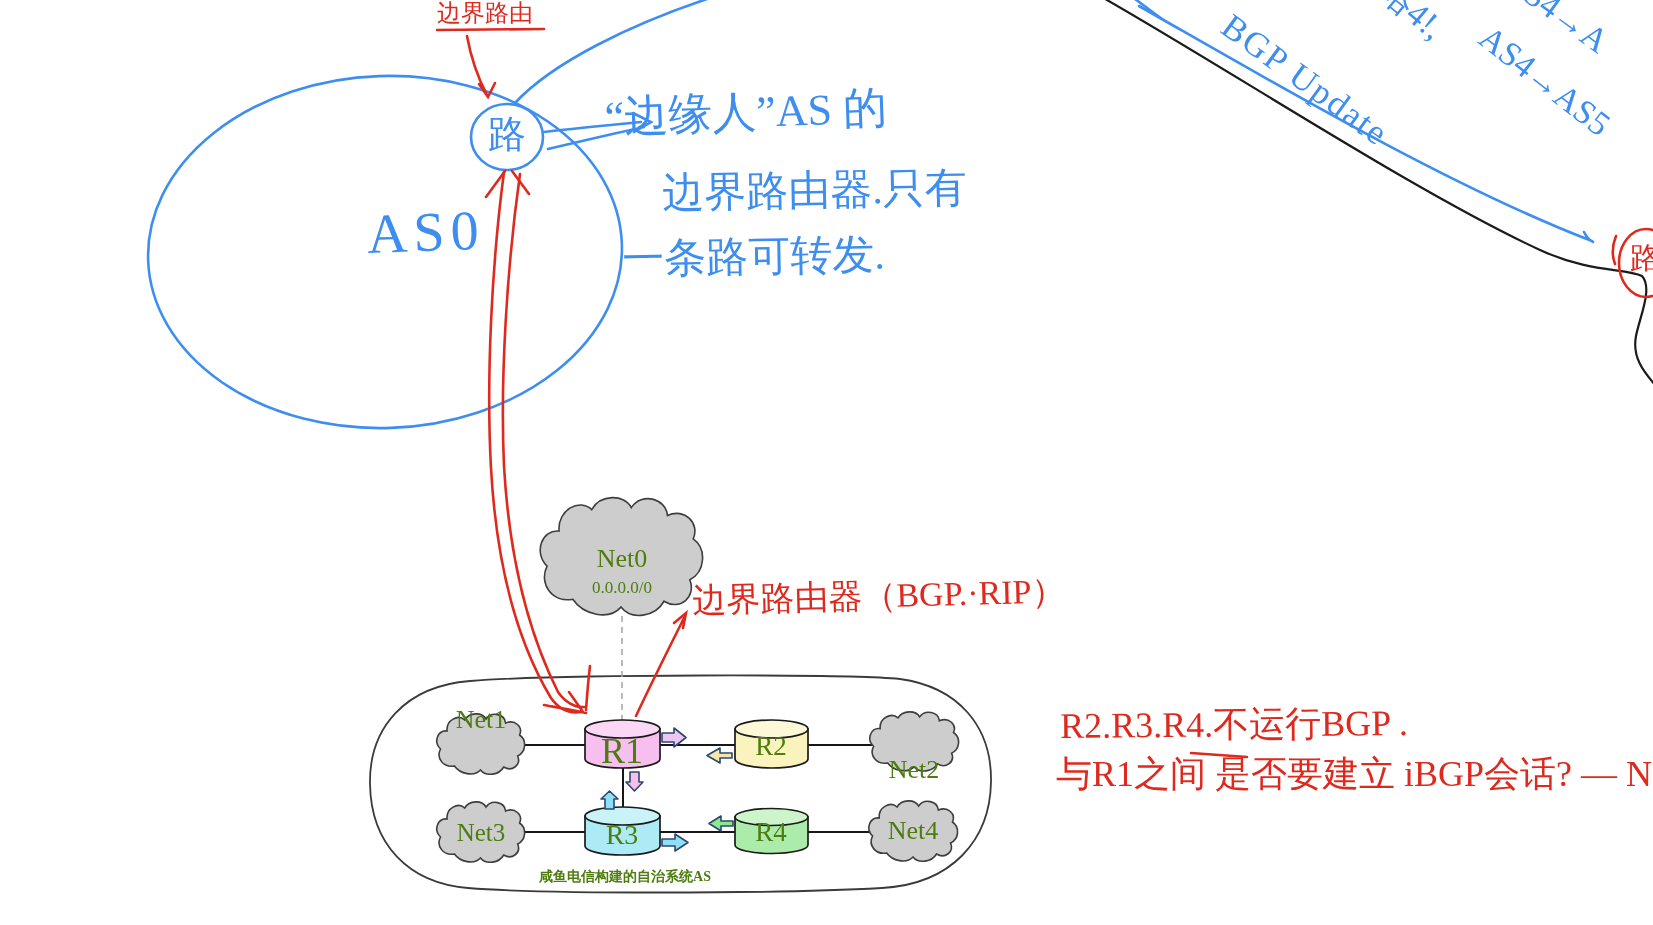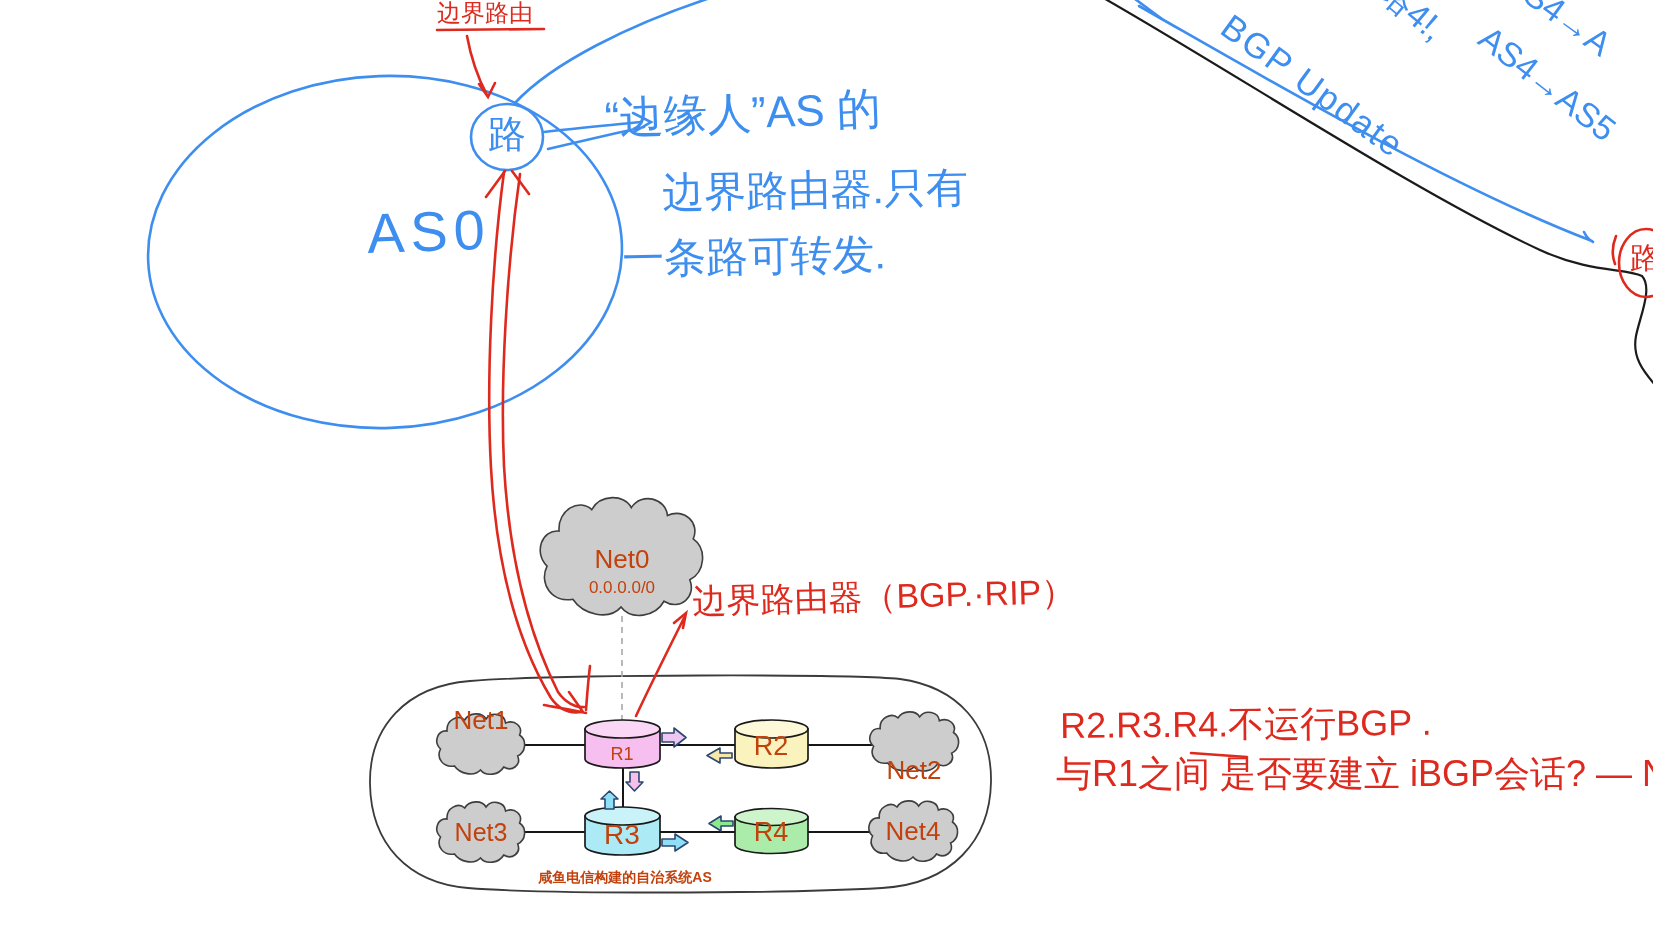--- a/index.html
+++ b/index.html
@@ -1,22 +1,22 @@
 <!DOCTYPE html>
 <html><head>
 <meta charset="utf-8">
 <style>
   html,body{margin:0;padding:0;background:#fff;}
   #canvas{position:relative;width:1653px;height:925px;background:#fff;overflow:hidden;
-          font-family:Liberation Sans, sans-serif;}
+          font-family:Liberation Serif, serif;}
   #strokes{position:absolute;left:0;top:0;}
   .lbl{position:absolute;white-space:nowrap;line-height:1;transform-origin:0 0;}
   .red{color:#DE2A1E;}
   .blue{color:#3E8EF0;}
-  .ink{color:#c2410c;}
+  .ink{color:#4d7c0f;}
   .ctr{text-align:center;}
 </style>
 </head>
 <body>
 
 <div id="canvas">
 
 <svg id="strokes" width="1653" height="925" viewBox="0 0 1653 925">
   <defs>
     <path id="cloudBase" d="M 22,54 C 10,56 2,46 7,37 C -1,30 4,18 14,19 C 13,8 26,2 33,8
@@ -119,20 +119,20 @@
 <div class="lbl red" style="left:692px;top:584px;font-size:34px;transform:rotate(-1.5deg);">边界路由器（BGP.·RIP）</div>
 
 <div class="lbl red" style="left:1060px;top:708px;font-size:36px;transform:rotate(-0.5deg);">R2.R3.R4.不运行BGP .</div>
 <div class="lbl red" style="left:1056px;top:756px;font-size:36px;">与R1之间 是否要建立 iBGP会话? — No!</div>
 
 <div class="lbl ctr ink" style="left:431px;top:707px;width:100px;font-size:26px;">Net1</div>
 <div class="lbl ctr ink" style="left:864px;top:729px;width:100px;font-size:26px;margin-top:28px;">Net2</div>
 <div class="lbl ctr ink" style="left:431px;top:820px;width:100px;font-size:25px;">Net3</div>
 <div class="lbl ctr ink" style="left:863px;top:818px;width:100px;font-size:26px;">Net4</div>
 
-<div class="lbl ctr ink" style="left:582px;top:733px;width:80px;font-size:18px;margin-top:12px;">R1</div>
+<div class="lbl ctr ink" style="left:582px;top:733px;width:80px;font-size:36px;">R1</div>
 <div class="lbl ctr ink" style="left:731px;top:733px;width:80px;font-size:27px;">R2</div>
 <div class="lbl ctr ink" style="left:582px;top:821px;width:80px;font-size:28px;">R3</div>
 <div class="lbl ctr ink" style="left:731px;top:819px;width:80px;font-size:27px;">R4</div>
 
 <div class="lbl ctr ink" style="left:500px;top:870px;width:250px;font-size:14px;font-weight:600;">咸鱼电信构建的自治系统AS</div>
 
 </div>
 
 </body></html>

